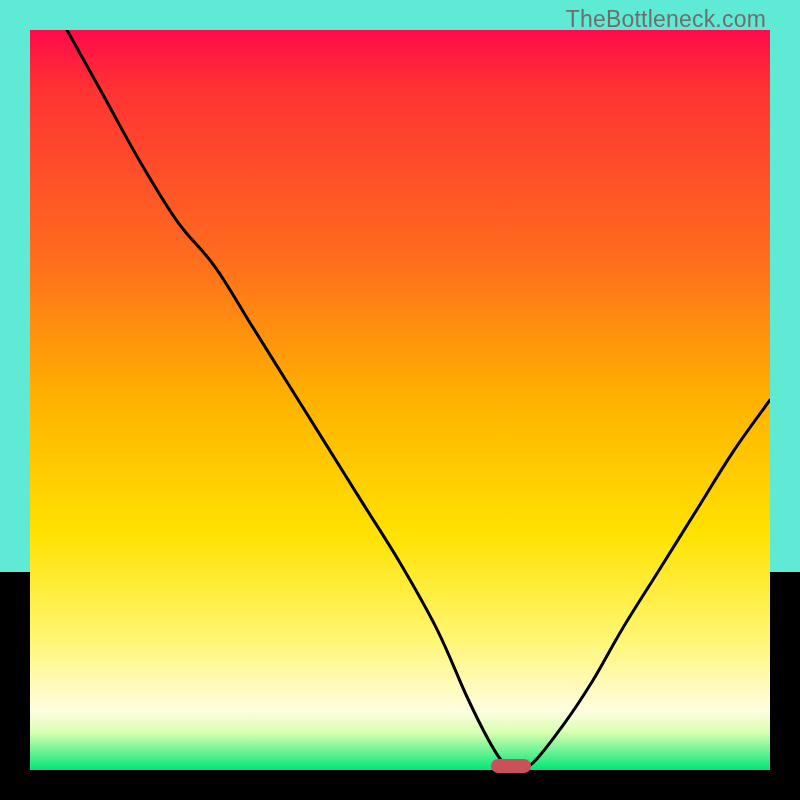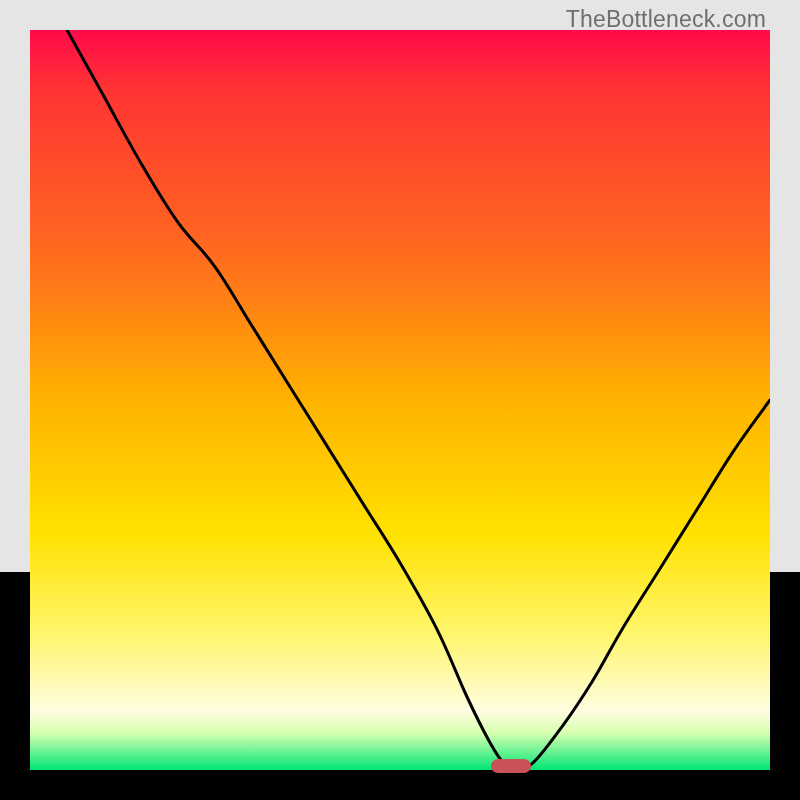--- a/index.html
+++ b/index.html
@@ -7,21 +7,21 @@
     padding: 0;
     width: 800px;
     height: 800px;
     background: #000;
     overflow: hidden;
   }
   .frame {
     position: relative;
     width: 800px;
     height: 572px;
-    background: #e5e5e5;
+    background: #5eead4;
   }
   .plot {
     position: absolute;
     left: 30px;
     top: 30px;
     width: 740px;
     height: 740px;
     background: linear-gradient(to bottom,
       #ff0a4a 0%,
       #ff3333 8%,

